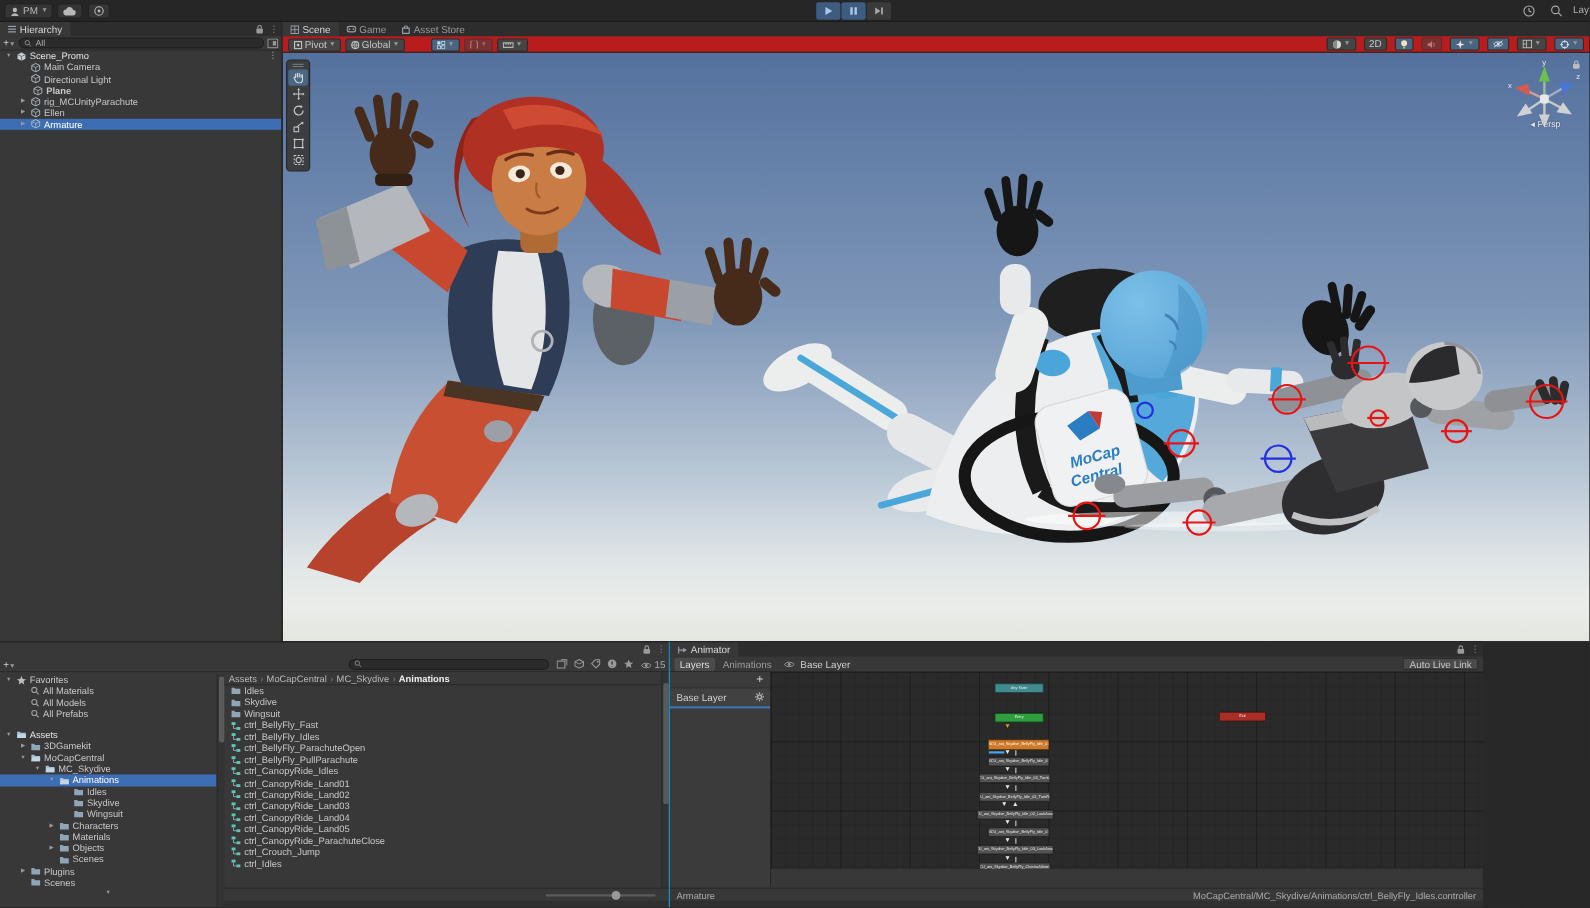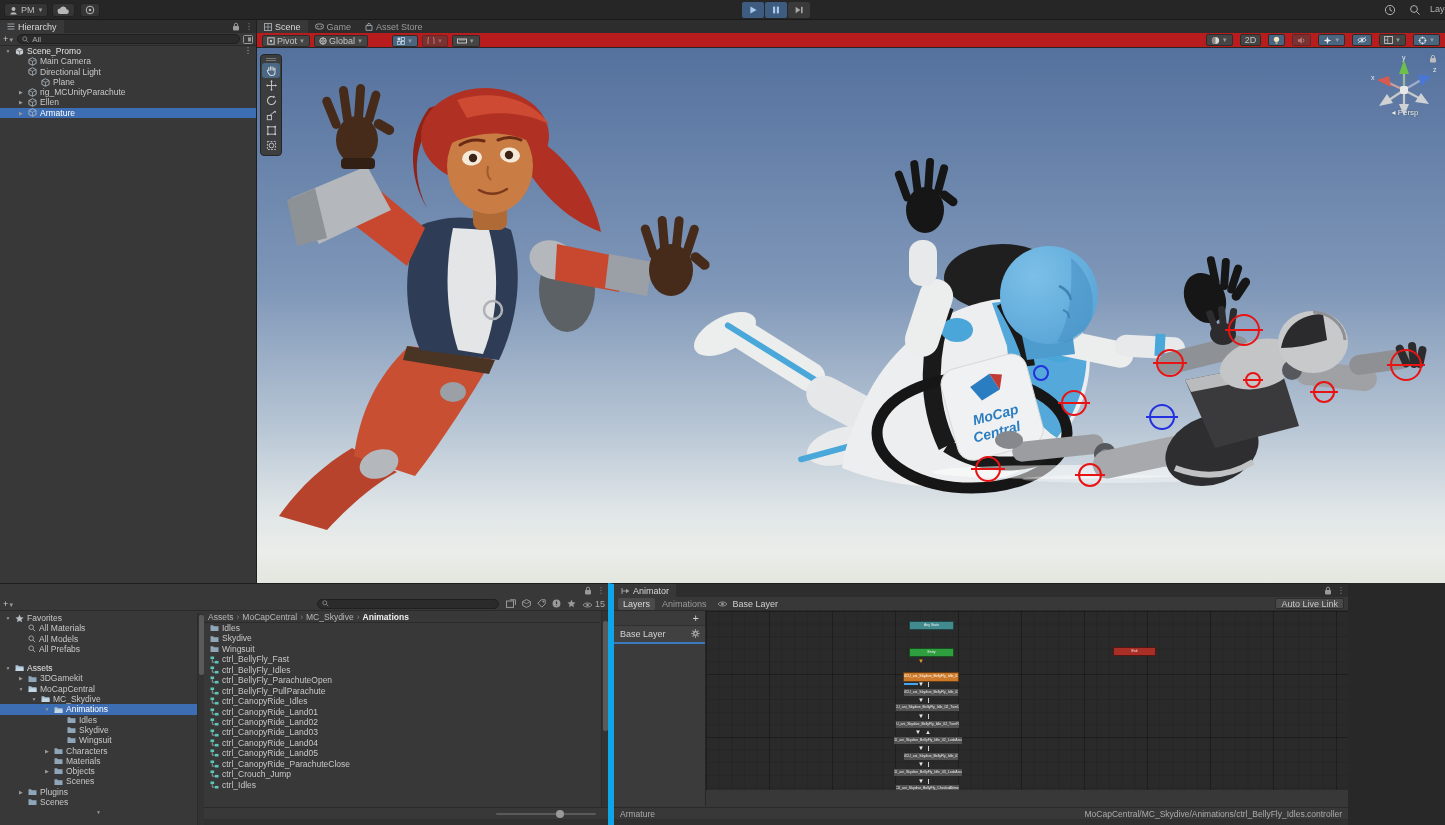--- a/index.html
+++ b/index.html
@@ -69,21 +69,21 @@
   .crumb{display:flex;align-items:center;color:#b9b9b9}
   .crumb .sep{margin:0 3px;color:#808080}
   .crumb.last{color:#efefef;font-weight:bold}
   #file-list{position:absolute;left:204px;top:39px;right:8px;height:167px;overflow:hidden}
   #file-list .row{height:10.45px;line-height:10.45px;padding-left:6px}
   #project-bottombar{position:absolute;left:204px;right:0;top:223px;height:12px;background:#383838;border-top:1px solid #2a2a2a}
   #size-slider{position:absolute;right:12px;top:5px;width:100px;height:2px;background:#5a5a5a;border-radius:1px}
   #size-slider .knob{position:absolute;left:60px;top:-3px;width:8px;height:8px;border-radius:4px;background:#9a9a9a}
   #project-darkstrip{position:absolute;left:204px;right:0;top:235px;bottom:0;background:#303030}
   
-  #animator-panel{left:608px;top:583px;width:740px;height:242px;border-top:1px solid #1f1f1f;border-left:6px solid #0ea5e9}
+  #animator-panel{left:608px;top:583px;width:740px;height:242px;border-top:1px solid #1f1f1f;border-left:1px solid #0ea5e9}
   #animator-subbar{position:absolute;left:0;top:13px;right:0;height:14px;background:#383838;
                    border-bottom:1px solid #2a2a2a;display:flex;align-items:center;gap:2px;padding:0 4px}
   .subtab{padding:1px 5px;border-radius:2px;color:#9a9a9a}
   .subtab.active{background:#4b4b4b;color:#dcdcdc}
   #auto-live-link{position:absolute;right:4px;top:1px;height:11px;background:#4a4a4a;border:1px solid #2c2c2c;
                   border-radius:2px;color:#c6c6c6;display:flex;align-items:center;padding:0 5px}
   #animator-sidebar{position:absolute;left:0;top:27px;width:92px;bottom:19px;background:#3b3b3b;border-right:1px solid #262626}
   #layer-plus-row{height:15px;border-bottom:1px solid #2f2f2f;display:flex;justify-content:flex-end;align-items:center;padding:0 6px;color:#cfcfcf;font-size:11px}
   #base-layer-row{position:relative;height:16px;background:#414141;display:flex;align-items:center;padding:0 6px;color:#d2d2d2}
   #base-layer-row .gearpos{position:absolute;right:5px;top:3px}
@@ -228,21 +228,21 @@
           <span class="arr"></span>
           <span class="ico">
             <svg width="9" height="9" viewBox="0 0 10 10">
               <path d="M5,0.8 9,2.8 9,7.2 5,9.2 1,7.2 1,2.8Z" fill="none" stroke="#aeb6bd"></path>
               <path d="M1,2.8 5,4.8 9,2.8M5,4.8 5,9.2" stroke="#aeb6bd" fill="none" stroke-width="0.8"></path>
             </svg>
           </span>
           <span>Directional Light</span>
 
         </div>
-        <div class="row" style="padding-left: 30px;">
+        <div class="row" style="padding-left: 19px; font-weight: bold;">
           <span class="arr"></span>
           <span class="ico">
             <svg width="9" height="9" viewBox="0 0 10 10">
               <path d="M5,0.8 9,2.8 9,7.2 5,9.2 1,7.2 1,2.8Z" fill="none" stroke="#aeb6bd"></path>
               <path d="M1,2.8 5,4.8 9,2.8M5,4.8 5,9.2" stroke="#aeb6bd" fill="none" stroke-width="0.8"></path>
             </svg>
           </span>
           <span>Plane</span>
 
         </div>

